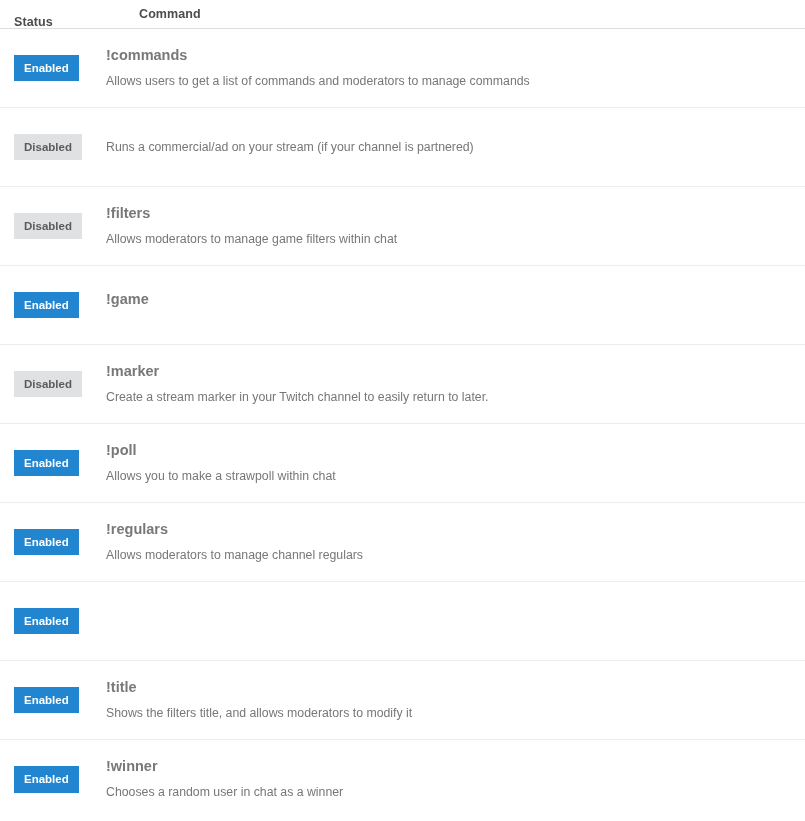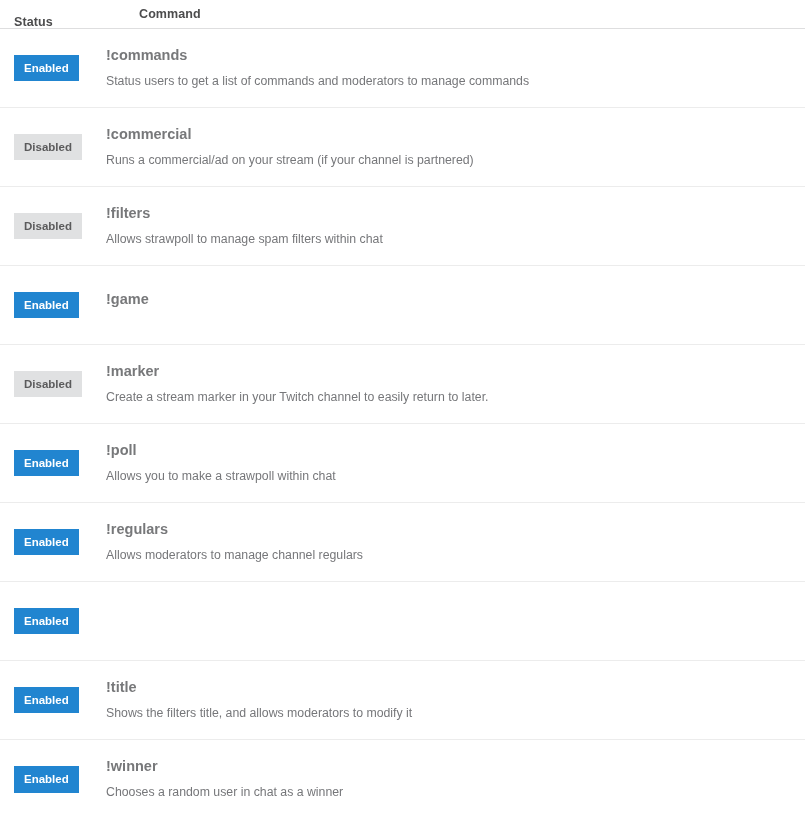--- a/index.html
+++ b/index.html
@@ -125,39 +125,38 @@
     <div class="th th-command">Command</div>
   </div>
 
   <div class="table-body">
       <div class="row">
         <div class="cell-status">
           <span class="badge enabled">Enabled</span>
         </div>
         <div class="cell-command">
           <span class="cmd-name">!commands</span>
-          <span class="cmd-desc">Status users to get a list of commands and moderators to manage commands</span>
+          <span class="cmd-desc">Allows users to get a list of commands and moderators to manage commands</span>
         </div>
       </div>
       <div class="row">
         <div class="cell-status">
           <span class="badge disabled">Disabled</span>
         </div>
         <div class="cell-command">
-          <span class="cmd-name">!commercial</span>
           <span class="cmd-desc">Runs a commercial/ad on your stream (if your channel is partnered)</span>
         </div>
       </div>
       <div class="row">
         <div class="cell-status">
           <span class="badge disabled">Disabled</span>
         </div>
         <div class="cell-command">
           <span class="cmd-name">!filters</span>
-          <span class="cmd-desc">Allows strawpoll to manage spam filters within chat</span>
+          <span class="cmd-desc">Allows moderators to manage game filters within chat</span>
         </div>
       </div>
       <div class="row">
         <div class="cell-status">
           <span class="badge enabled">Enabled</span>
         </div>
         <div class="cell-command">
           <span class="cmd-name">!game</span>
         </div>
       </div>

